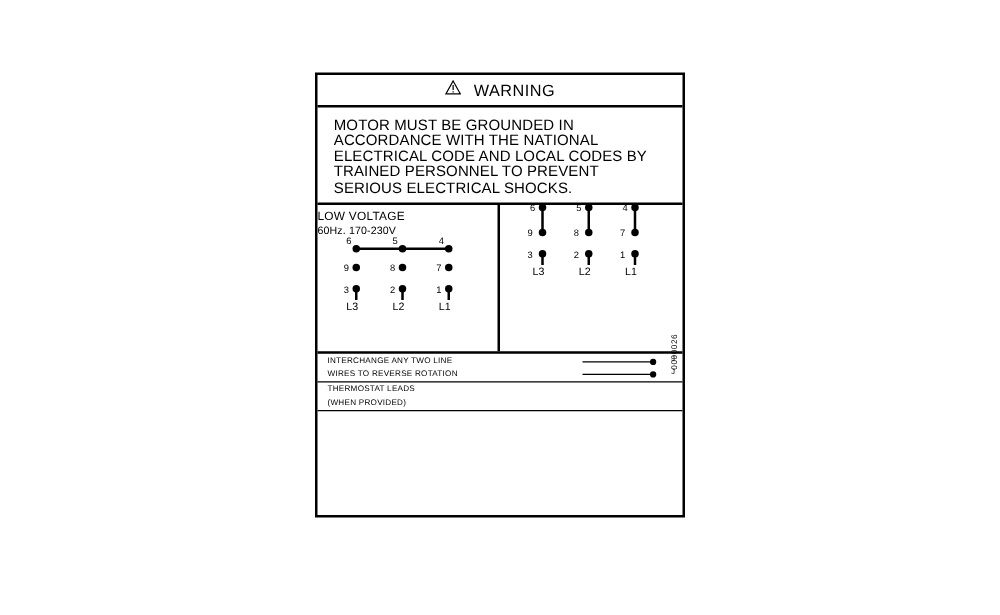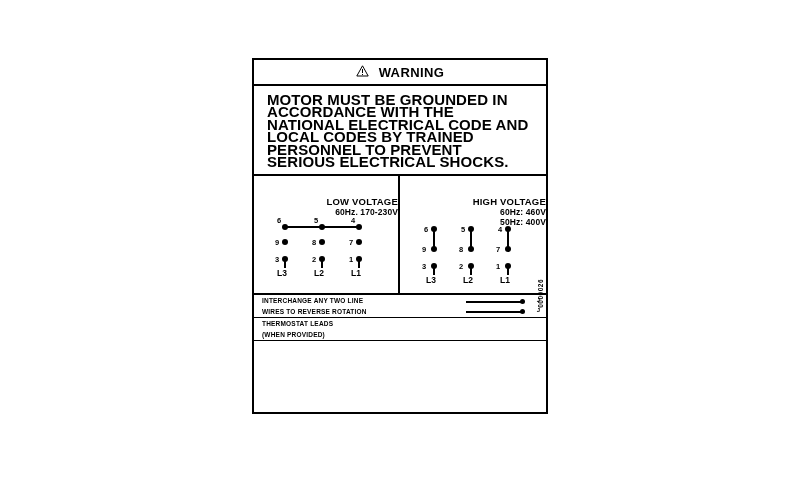--- a/index.html
+++ b/index.html
@@ -18,21 +18,20 @@
   
   #plate {
     position: absolute;
     left: 252px;
     top: 58px;
     width: 296px;
     height: 356px;
     border: 2px solid #000;
     background: #fff;
     box-sizing: border-box;
-    font-weight: bold;
   }
 
   
   .warn-head {
     height: 24px;
     border-bottom: 2px solid #000;
     display: flex;
     align-items: center;
     justify-content: center;
     gap: 10px;
@@ -46,21 +45,21 @@
     display: block;
   }
 
   
   .warn-body {
     padding: 8px 13px 6px 13px;
     border-bottom: 2px solid #000;
   }
   .warn-body p {
     margin: 0;
-    font-size: 15px;
+    font-size: 12px;
     line-height: 12.4px;
     color: #000;
     letter-spacing: .1px;
   }
   .warn-body p.gap {
     margin-top: 12px;
   }
 
   
   .diagrams {
@@ -70,22 +69,22 @@
   }
   .diag {
     position: relative;
     box-sizing: border-box;
     flex: 1 1 50%;
   }
   .diag.left {
     border-right: 2px solid #000;
   }
   .diag-head {
-    text-align: right;
-    padding-top: 20px;
+    text-align: left;
+    padding-top: 4px;
   }
   .diag-head .t1 {
     font-size: 9.5px;
     display: block;
     letter-spacing: .2px;
   }
   .diag-head .t2 {
     font-size: 8.5px;
     display: block;
     letter-spacing: .1px;
@@ -242,25 +241,20 @@
         <div class="leadline" style="left:48px; top:41px; height:7px;"></div>
         <div class="leadline" style="left:85px; top:41px; height:7px;"></div>
 
         <span class="lterm" style="left:4px;  top:48px;">L3</span>
         <span class="lterm" style="left:41px; top:48px;">L2</span>
         <span class="lterm" style="left:78px; top:48px;">L1</span>
       </div>
     </div>
 
     <div class="diag">
-      <div class="diag-head">
-        <span class="t1">HIGH VOLTAGE</span>
-        <span class="t2">60Hz: 460V</span>
-        <span class="t3">50Hz: 400V</span>
-      </div>
       <div class="grid" style="margin-top:0px;">
 
         <span class="num" style="left:4px;  top:-1px;">6</span>
         <div class="dot" style="left:11px; top:-1px;"></div>
         <span class="num" style="left:41px; top:-1px;">5</span>
         <div class="dot" style="left:48px; top:-1px;"></div>
         <span class="num" style="left:78px; top:-1px;">4</span>
         <div class="dot" style="left:85px; top:-1px;"></div>
 
         <div class="leadline" style="left:13px; top:4px; height:16px;"></div>

